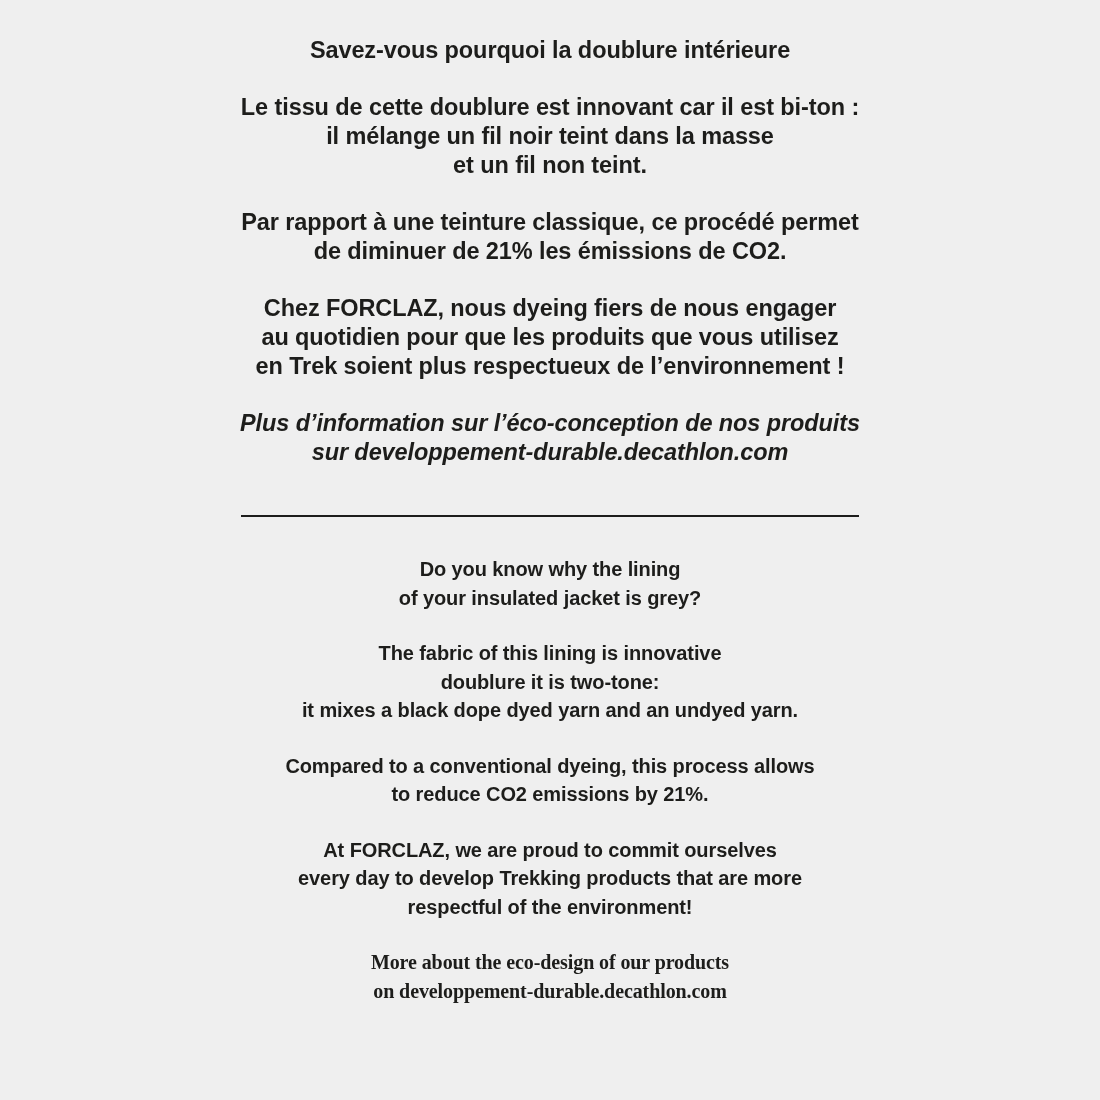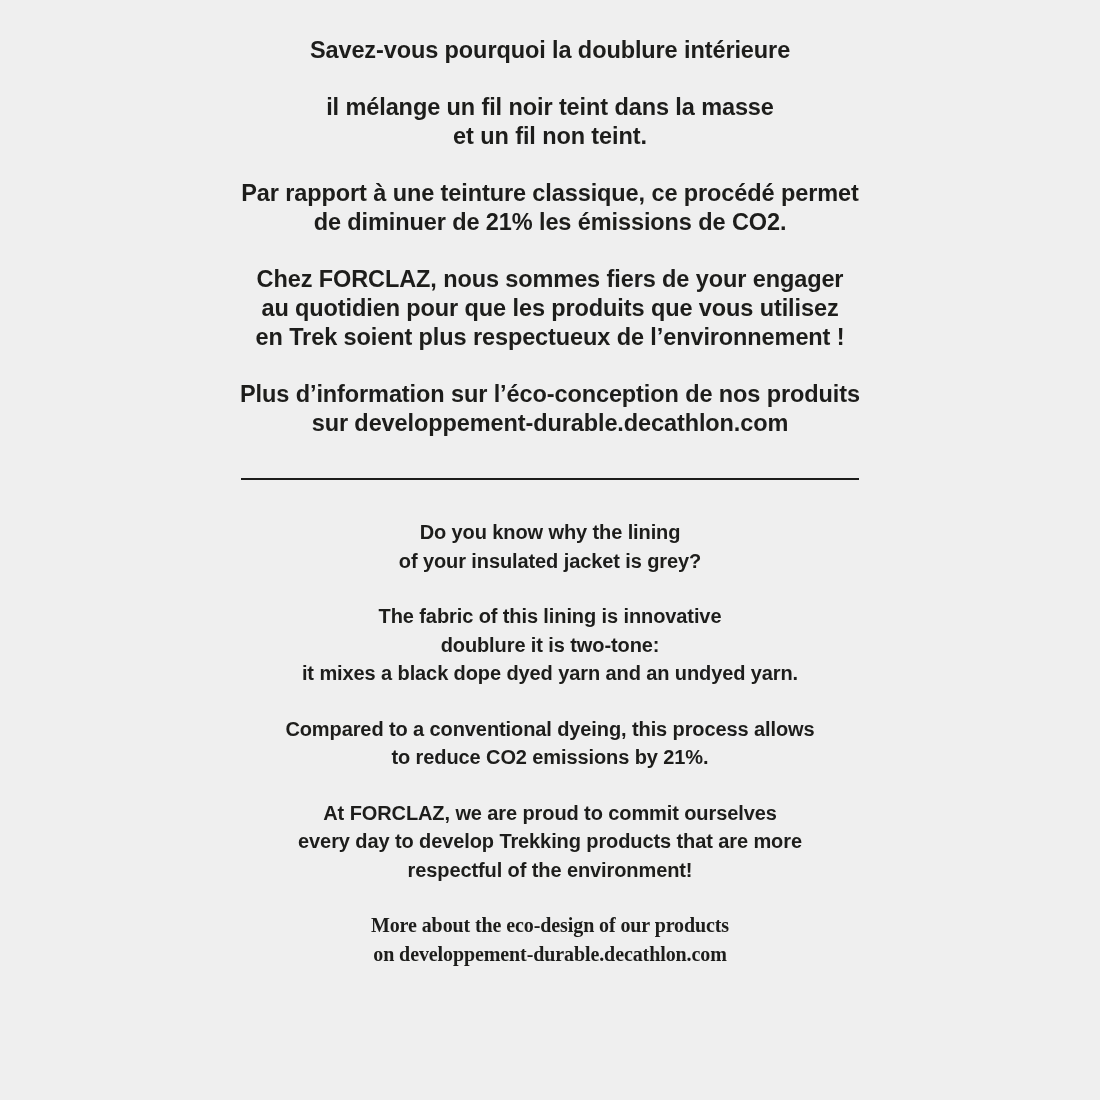--- a/index.html
+++ b/index.html
@@ -30,21 +30,22 @@
   .para {
     font-weight: bold;
     letter-spacing: -0.1px;
   }
   .fr .para {
     font-size: 23.5px;
     line-height: 29px;
     margin: 0 0 28px 0;
   }
   .fr .para:last-child {
-    margin-bottom: 0;
+    margin-bottom: 8px;
+    font-style: italic;
   }
   .en .para {
     font-size: 20px;
     line-height: 28.5px;
     margin: 0 0 27px 0;
   }
   .en .para:last-child {
     margin-bottom: 0;
     font-family: Liberation Serif, serif;
   }
@@ -62,29 +63,30 @@
 </head>
 <body>
 
 <div class="page">
 
   <section class="block fr">
     <p class="para">
       <span class="line">Savez-vous pourquoi la doublure intérieure</span>
     </p>
     <p class="para">
+      <span class="line">Le tissu de cette doublure est innovant car il est bi-ton :</span>
       <span class="line">il mélange un fil noir teint dans la masse</span>
       <span class="line">et un fil non teint.</span>
     </p>
     <p class="para">
       <span class="line">Par rapport à une teinture classique, ce procédé permet</span>
       <span class="line">de diminuer de 21% les émissions de CO2.</span>
     </p>
     <p class="para">
-      <span class="line">Chez FORCLAZ, nous sommes fiers de your engager</span>
+      <span class="line">Chez FORCLAZ, nous dyeing fiers de nous engager</span>
       <span class="line">au quotidien pour que les produits que vous utilisez</span>
       <span class="line">en Trek soient plus respectueux de l’environnement !</span>
     </p>
     <p class="para">
       <span class="line">Plus d’information sur l’éco-conception de nos produits</span>
       <span class="line">sur developpement-durable.decathlon.com</span>
     </p>
   </section>
 
   <div class="divider"></div>

